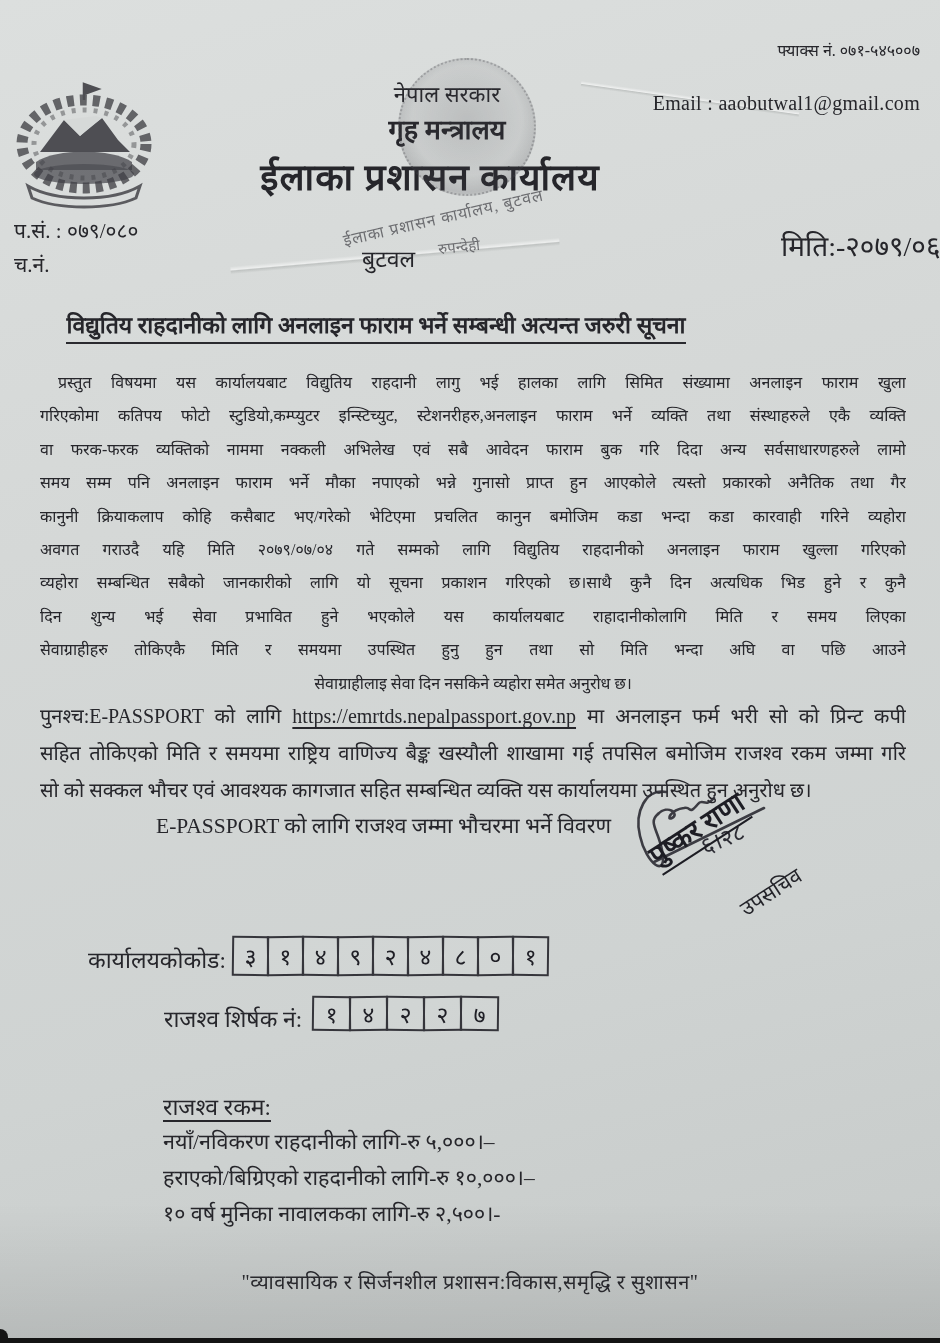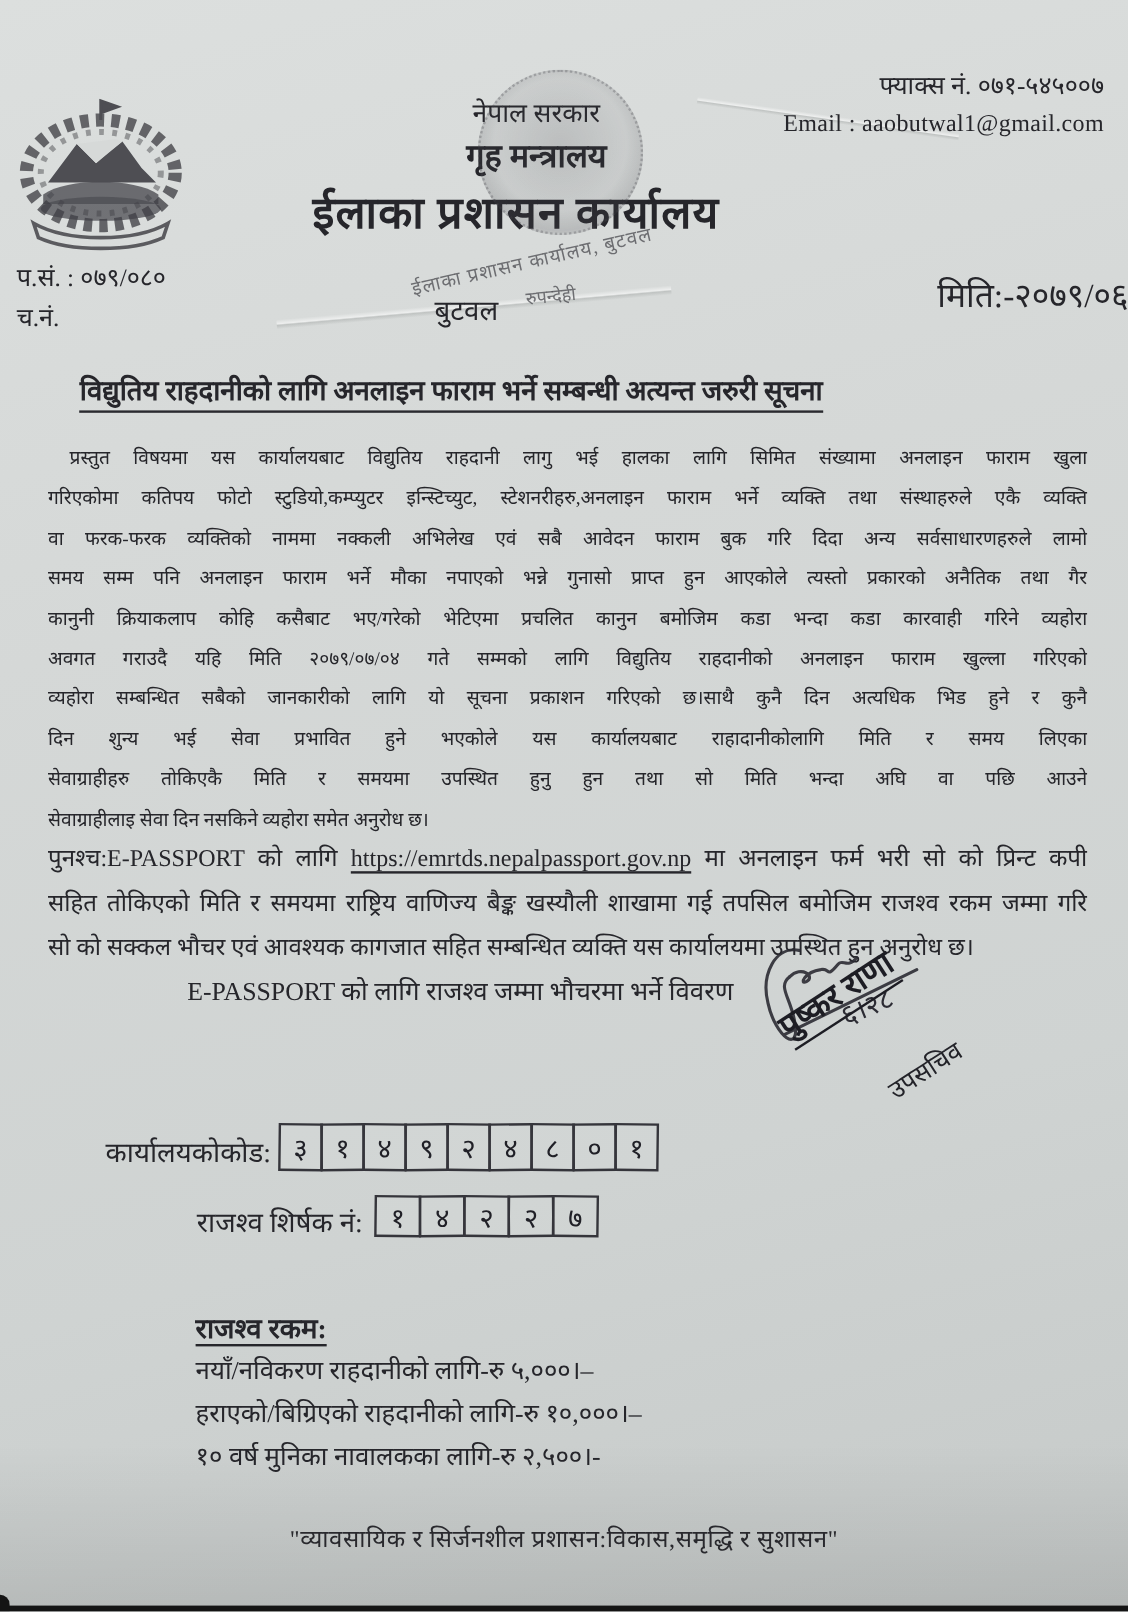--- a/index.html
+++ b/index.html
@@ -20,21 +20,21 @@
     background: linear-gradient(to bottom, rgba(0,0,0,0), rgba(0,0,0,0.10));
     pointer-events: none;
   }
   .abs { position: absolute; }
 
   .crease {
     position: absolute; pointer-events: none;
     background: linear-gradient(to bottom, rgba(255,255,255,0), rgba(255,255,255,0.55) 45%, rgba(110,115,113,0.22) 60%, rgba(255,255,255,0));
   }
 
-  .fax { top: 56px; right: 20px; font-size: 21px; }
+  .fax { top: 39px; right: 20px; font-size: 16px; }
   .email { top: 92px; right: 20px; font-size: 20px; letter-spacing: 0.3px; }
 
   .gov { top: 78px; left: 447px; transform: translateX(-50%); font-size: 22px; }
   .ministry { top: 110px; left: 447px; transform: translateX(-50%); font-size: 27px; font-weight: bold; }
   .office-name { top: 150px; left: 430px; transform: translateX(-50%); font-size: 37px; font-weight: bold; letter-spacing: 1px; white-space: nowrap; }
   .city { top: 242px; left: 362px; font-size: 23px; }
 
   .refno { top: 216px; left: 14px; font-size: 21px; }
   .chno  { top: 250px; left: 14px; font-size: 21px; text-align: center; }
   .date  { top: 226px; left: 760px; font-size: 28px; margin-left: 21px; }
@@ -49,21 +49,21 @@
   .stamp-l1 { top: 200px; left: 340px; width: 260px; transform: rotate(-13deg); font-size: 16px; letter-spacing: 1px; }
   .stamp-l2 { top: 236px; left: 438px; transform: rotate(-6deg); font-size: 15px; }
 
   .title-wrap { top: 308px; left: 0; width: 752px; text-align: center; }
   .title-wrap span {
     font-size: 23px; font-weight: bold;
     border-bottom: 2px solid #2a2a2f; padding-bottom: 4px;
   }
 
   .bodytext { top: 366px; left: 40px; width: 866px; font-size: 16px; }
-  .bodytext .ln { height: 33.4px; line-height: 33.4px; white-space: nowrap; }
+  .bodytext .ln { height: 33.4px; line-height: 33.4px; white-space: nowrap; text-align: center; }
   .jline { text-align: justify; text-align-last: justify; white-space: normal !important; overflow: hidden; }
   .jlast { text-align: left; }
   .indent { padding-left: 18px; }
 
   .postscript { top: 698px; left: 40px; width: 866px; font-size: 20px; }
   .postscript .ln { height: 37px; line-height: 37px; }
   .url { text-decoration: underline; text-underline-offset: 4px; }
 
   .voucher-heading { top: 810px; left: 156px; font-size: 21.5px; }
 
@@ -85,21 +85,21 @@
     width: 37px; height: 40px; margin-left: -2px;
     border: 2px solid #35353b;
     display: flex; align-items: center; justify-content: center;
     font-size: 23px; color: #202027; background: rgba(255,255,255,0.06);
   }
   .boxes2 .cell { width: 39px; height: 35px; }
   .cell:first-child { margin-left: 0; }
   .cell:nth-child(odd)  { transform: rotate(0.7deg); }
   .cell:nth-child(even) { transform: rotate(-0.6deg); }
 
-  .fees-heading { top: 1090px; left: 163px; font-size: 23px; font-weight: bold; text-decoration: underline; text-underline-offset: 5px; }
+  .fees-heading { top: 1090px; left: 163px; font-size: 23px; font-weight: normal; text-decoration: underline; text-underline-offset: 5px; }
   .fee1 { top: 1126px; left: 163px; font-size: 21.5px; font-family: Liberation Serif, serif; }
   .fee2 { top: 1162px; left: 163px; font-size: 21.5px; text-align: right; }
   .fee3 { top: 1198px; left: 163px; font-size: 21.5px; }
 
   .motto { top: 1268px; left: 0; width: 940px; text-align: center; font-size: 20px; letter-spacing: 0.5px; color: #2b2b30; }
 
   .bottom-edge { left: 0; right: 0; bottom: 0; height: 5px; background: #161616; }
   .bottom-edge-l { left: 0; bottom: 0; width: 8px; height: 14px; background: #161616; border-top-right-radius: 10px; }
 </style>
 </head>

